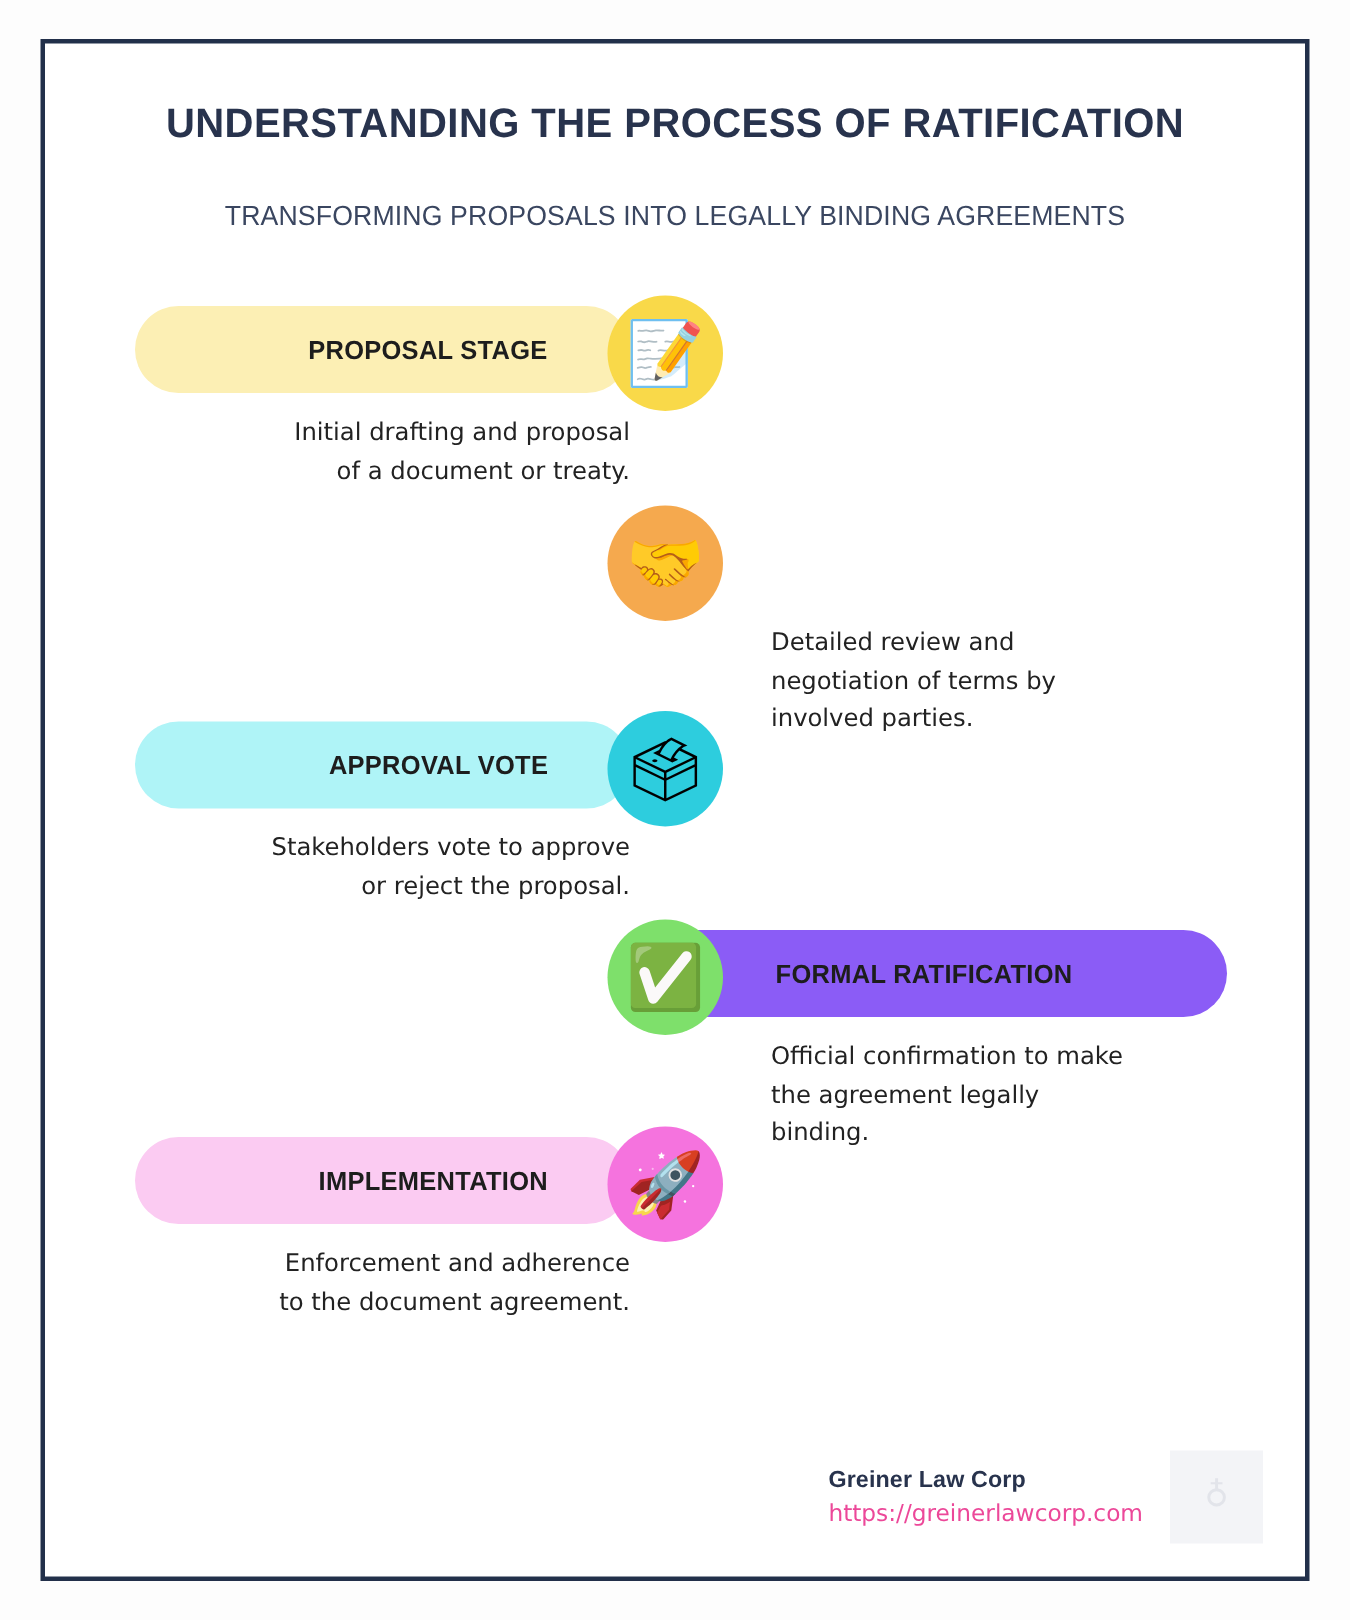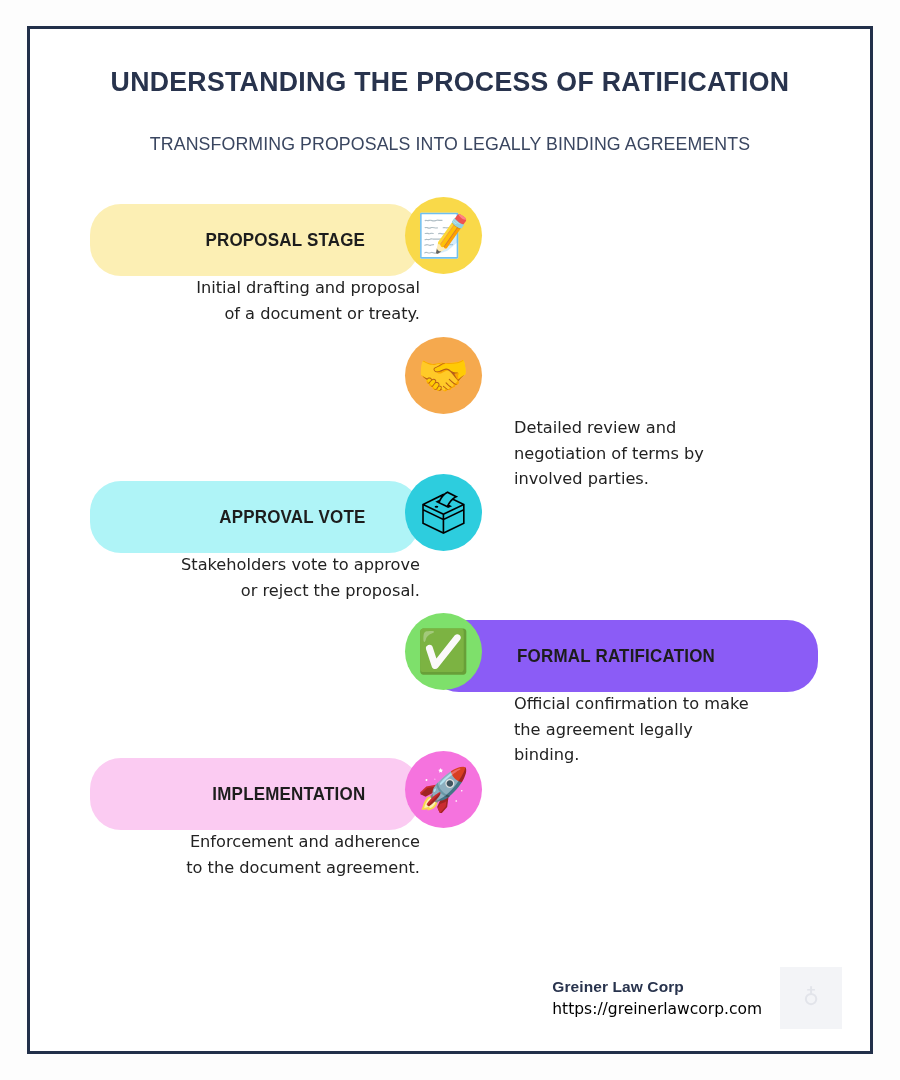--- a/index.html
+++ b/index.html
@@ -70,21 +70,21 @@
     height: 760px;
   }
   .step {
     position: absolute;
     width: 100%;
     height: 140px;
   }
   .pill {
     position: absolute;
     top: 7px;
-    height: 72px;
+    height: 58px;
     border-radius: 31px;
     display: flex;
     align-items: center;
     box-sizing: border-box;
   }
   .step.left .pill {
     left: 60px;
     width: 330px;
     justify-content: flex-end;
     padding-right: 52px;
@@ -153,21 +153,21 @@
     font-family: "Liberation Sans", "DejaVu Sans", sans-serif;
     font-size: 15.5px;
     font-weight: bold;
     color: #28334d;
     letter-spacing: 0.1px;
     line-height: 1.45;
   }
   .url {
     font-family: "DejaVu Sans", "Liberation Sans", sans-serif;
     font-size: 15.5px;
-    color: #000000;
+    color: #ec4899;
     line-height: 1.45;
   }
   .logo-box {
     width: 62px;
     height: 62px;
     background: #f3f4f7;
     display: flex;
     align-items: center;
     justify-content: center;
   }

